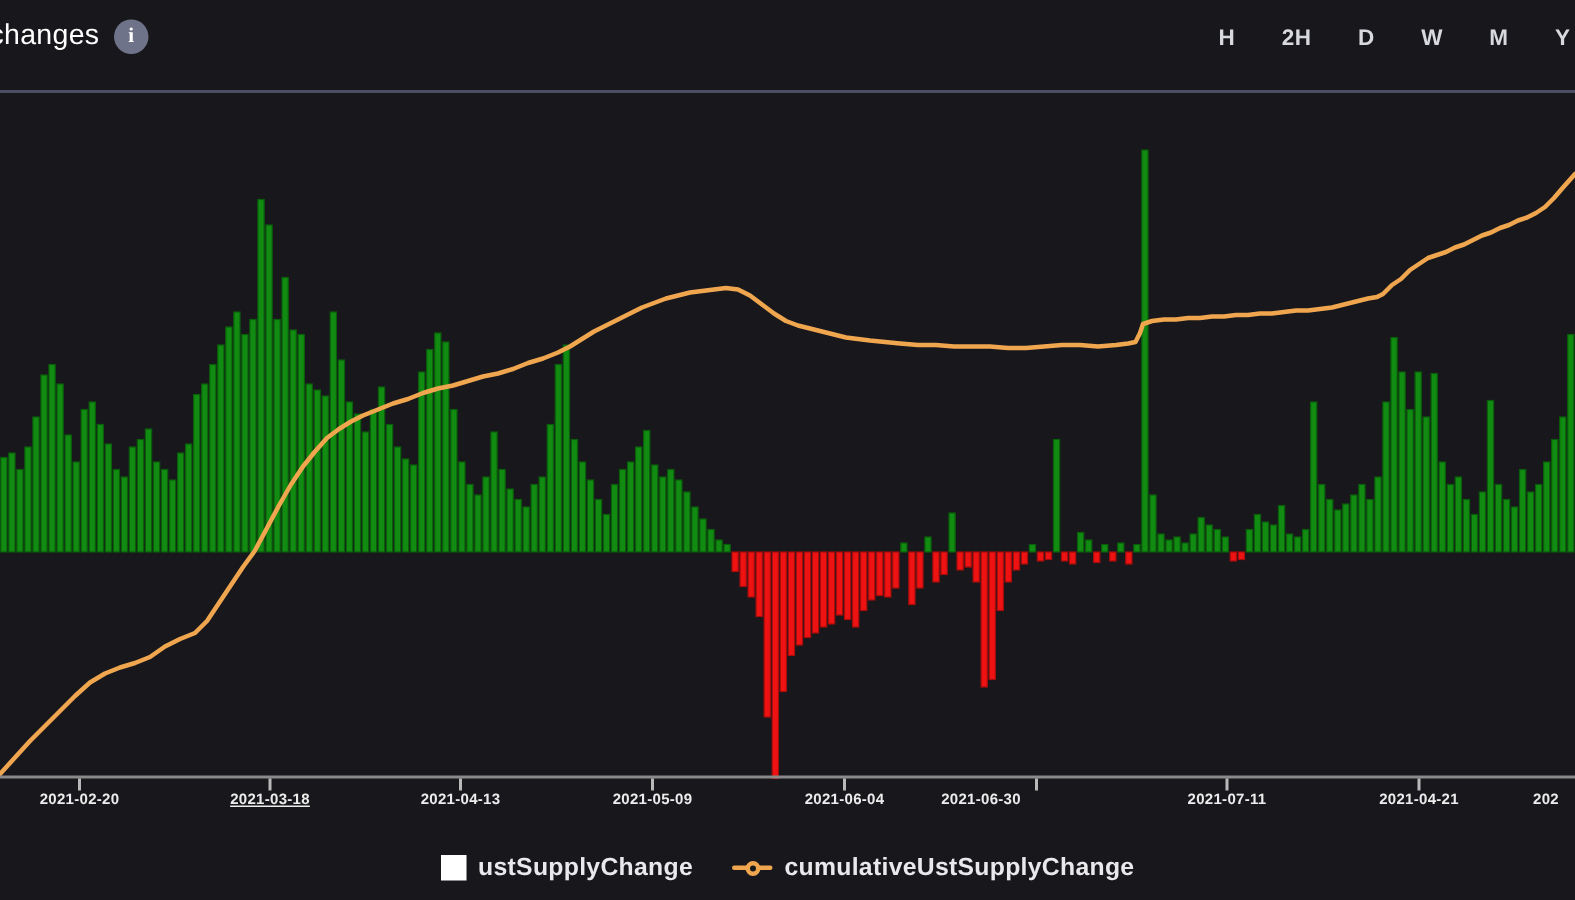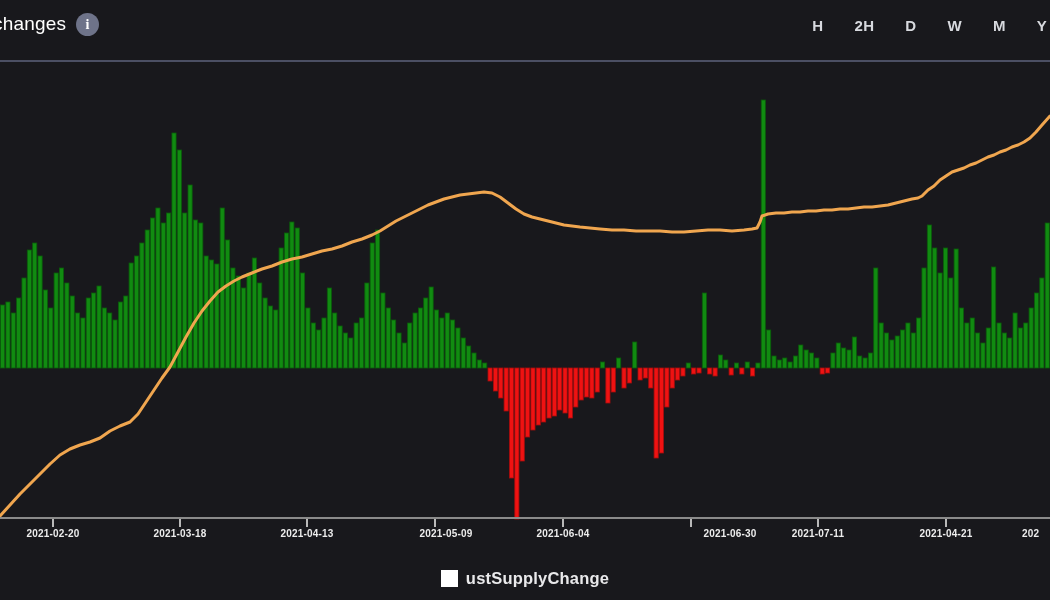--- a/index.html
+++ b/index.html
@@ -276,30 +276,37 @@
   <div id="axis-extras">
       <div class="tick" style="left: 52px;"></div>
       <div class="tick" style="left: 179px;"></div>
       <div class="tick" style="left: 306px;"></div>
       <div class="tick" style="left: 434px;"></div>
       <div class="tick" style="left: 562px;"></div>
       <div class="tick" style="left: 690px;"></div>
       <div class="tick" style="left: 817px;"></div>
       <div class="tick" style="left: 945px;"></div>
       <div class="x-label" style="left: 53px;">2021-02-20</div>
-      <div class="x-label" style="left: 180px;">2021-03-18</div>
+      <div class="x-label" style="left: 180px; text-decoration: underline;">2021-03-18</div>
       <div class="x-label" style="left: 307px; text-align: right;">2021-04-13</div>
-      <div class="x-label" style="left: 446px;">2021-05-09</div>
+      <div class="x-label" style="left: 435px;">2021-05-09</div>
       <div class="x-label" style="left: 563px; text-align: center;">2021-06-04</div>
-      <div class="x-label" style="left: 730px;">2021-06-30</div>
+      <div class="x-label" style="left: 654px;">2021-06-30</div>
       <div class="x-label" style="left: 818px;">2021-07-11</div>
       <div class="x-label" style="left: 946px;">2021-04-21</div>
       <div class="x-label partial" style="left: 1022px;">202</div>
     </div>
 
   <div class="legend" id="legend">
       <div class="legend-item">
         <span class="swatch-square"></span>
         <span class="legend-label">ustSupplyChange</span>
       </div>
+      <div class="legend-item">
+        <span class="swatch-line">
+          <span class="bar"></span>
+          <span class="dot"></span>
+        </span>
+        <span class="legend-label">cumulativeUstSupplyChange</span>
+      </div>
     </div>
 
 </div>
 
 </body></html>

